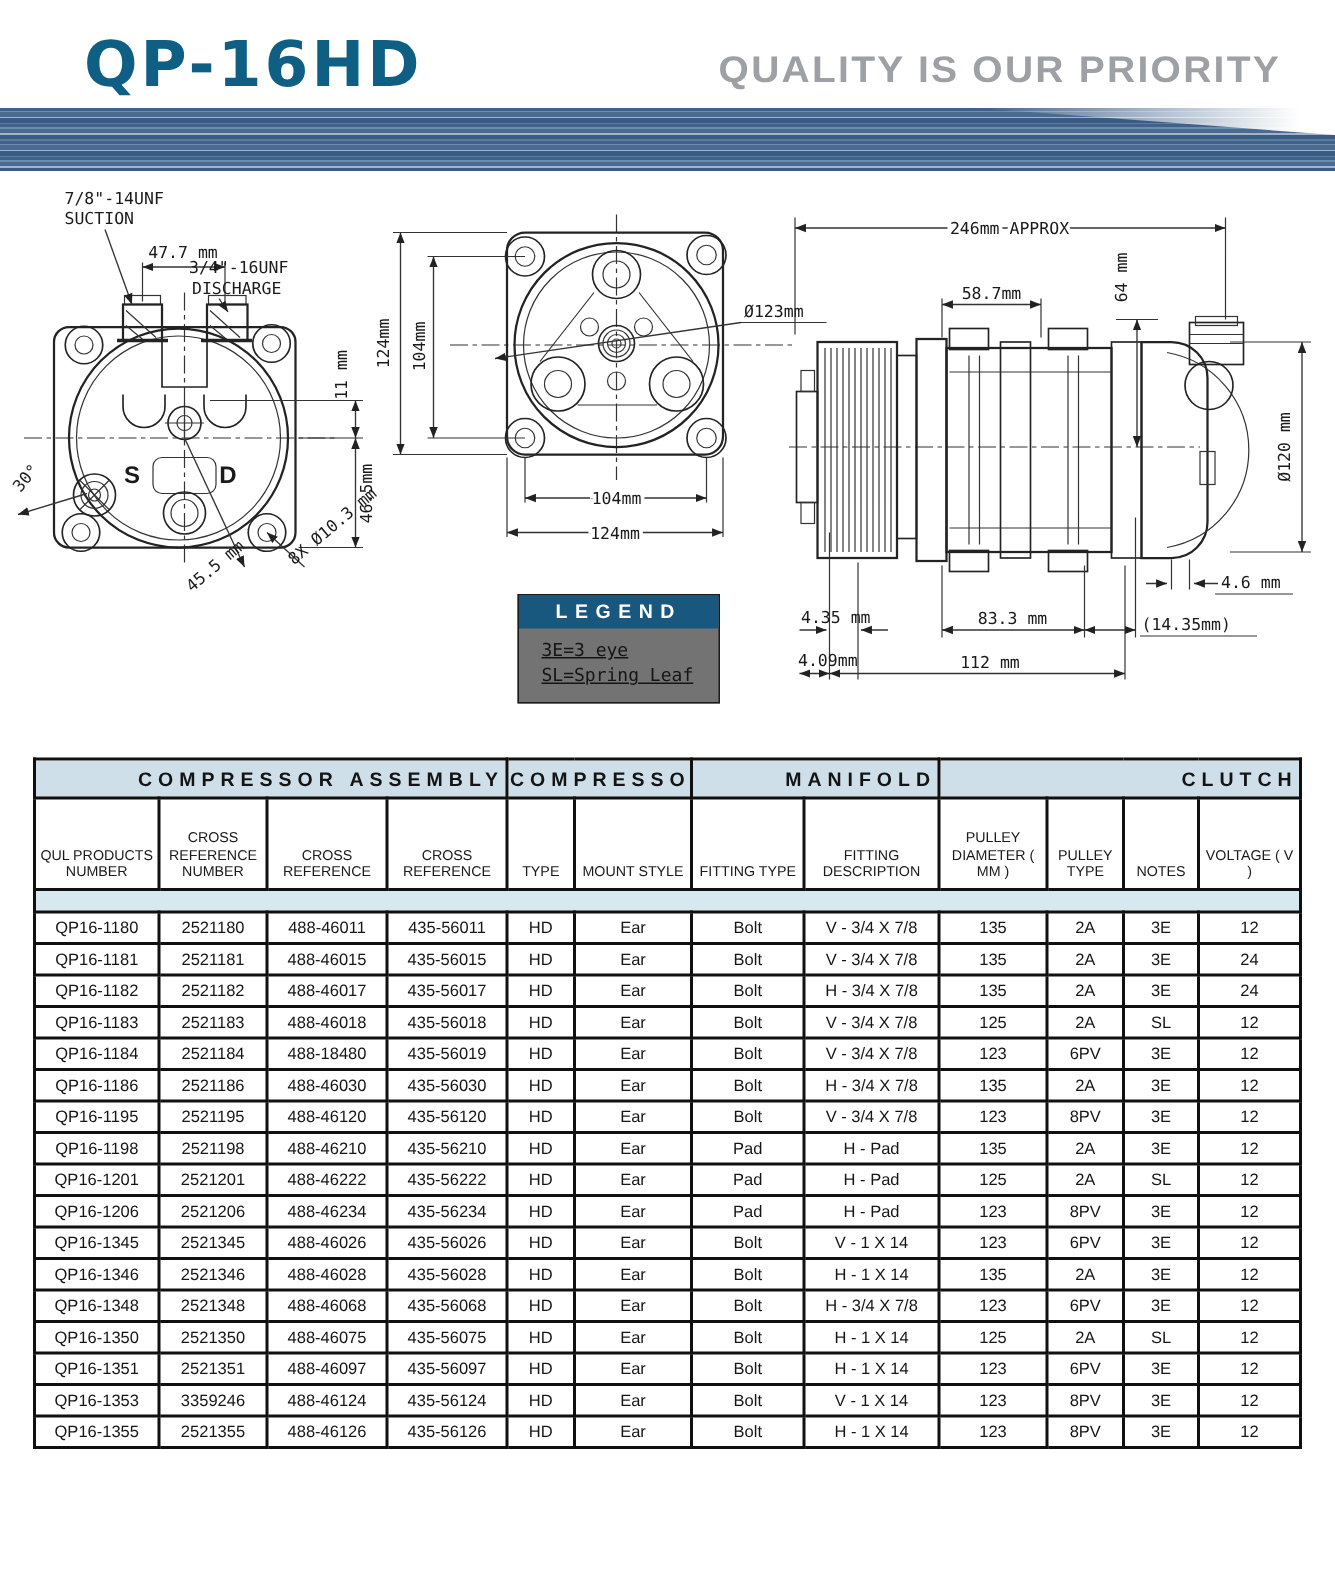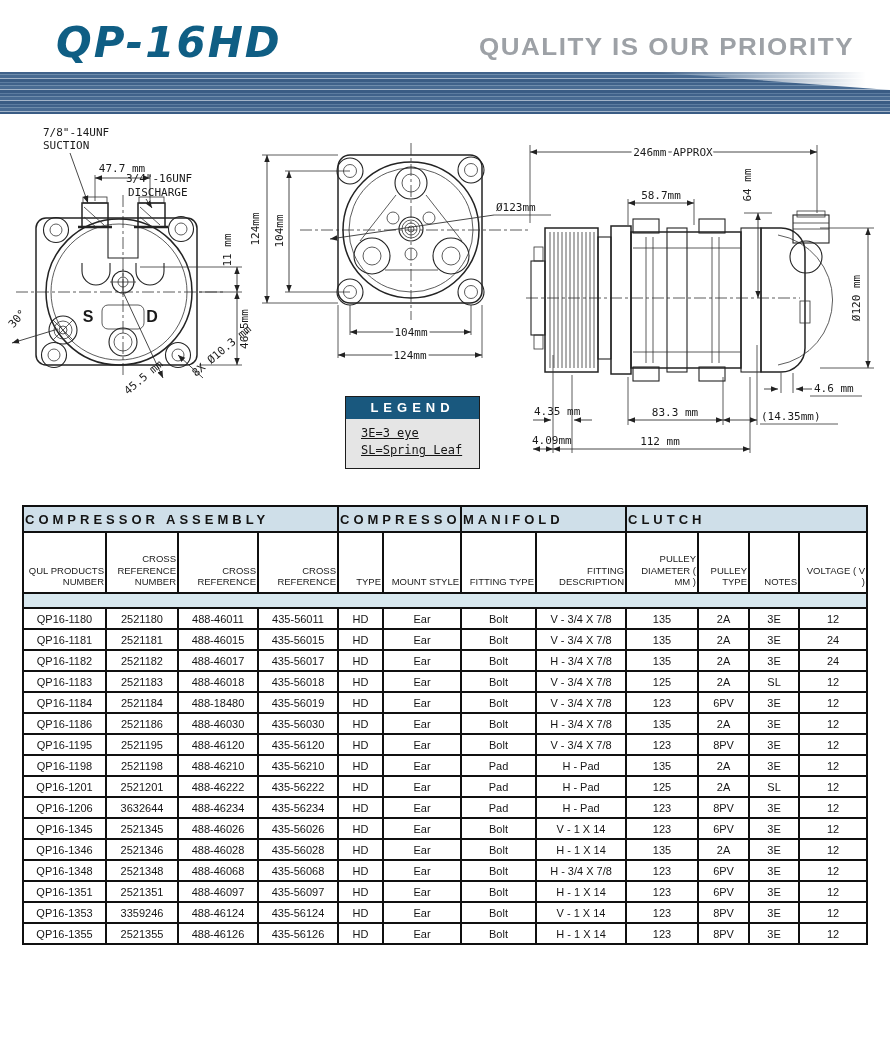--- a/index.html
+++ b/index.html
@@ -1,21 +1,21 @@
 <!DOCTYPE html>
 <html><head>
 <meta charset="utf-8">
 <style>
   html,body{margin:0;padding:0;background:#fff;}
   .page{position:relative;width:890px;height:1052px;background:#fff;overflow:hidden;
         font-family:"Liberation Sans",sans-serif;color:#111;}
 
   
   .brand-title{position:absolute;left:56px;top:18px;font-family:"DejaVu Sans",sans-serif;
-    font-size:42px;font-weight:bold;font-style:italic;color:#0f5e84;letter-spacing:2px;}
+    font-size:42px;font-weight:bold;color:#0f5e84;letter-spacing:2px;}
   .tagline{position:absolute;right:36px;top:31px;font-family:"Liberation Sans",sans-serif;
     font-size:26px;font-weight:bold;color:#9da1a6;letter-spacing:1.5px;transform:scaleY(.95);}
   .band{position:absolute;left:0;top:72px;width:890px;height:42px;
     background:repeating-linear-gradient(180deg,
       #40628a 0,#40628a 2px,#6e8cab 2px,#6e8cab 3px,#496b92 3px,#496b92 6px,
       #a3b4c8 6px,#a3b4c8 7px,#3a5c84 7px,#3a5c84 10px,#5c7ca0 10px,#5c7ca0 11px);}
   .band::after{content:"";position:absolute;right:0;top:0;width:240px;height:18px;
     background:linear-gradient(to left,#fff 10%,rgba(255,255,255,0));
     clip-path:polygon(100% 0,0 0,100% 100%);}
 
@@ -24,33 +24,33 @@
   svg text{font-family:"DejaVu Sans Mono","Liberation Mono",monospace;font-size:11px;fill:#1a1a1a;}
   svg .big{font-family:"Liberation Sans",sans-serif;font-size:16px;font-weight:bold;}
   .out{stroke:#232323;stroke-width:1.5;fill:none;}
   .out2{stroke:#232323;stroke-width:1.1;fill:none;}
   .thin{stroke:#333;stroke-width:.8;fill:none;}
   .dim{stroke:#333;stroke-width:.9;fill:none;}
   .cl{stroke:#333;stroke-width:.8;fill:none;stroke-dasharray:12 3 3 3;}
   .halo{paint-order:stroke;stroke:#fff;stroke-width:5px;}
 
   
-  .legend-box{position:absolute;left:345px;top:396px;width:133px;border:1.5px solid #1c1c1c;background:#e5e5e5;z-index:5;}
+  .legend-box{position:absolute;left:345px;top:396px;width:133px;border:1.5px solid #1c1c1c;background:#737373;z-index:5;}
   .legend-title{background:#19587e;color:#fff;text-align:center;font-weight:bold;
     letter-spacing:5px;font-size:13px;padding:3px 0 4px;}
   .legend-body{padding:6px 6px 8px 15px;font-family:"DejaVu Sans Mono",monospace;font-size:12px;line-height:1.45;color:#151515;text-decoration:underline;}
 
   
   .spec-table{position:absolute;left:22px;top:505px;width:846px;border-collapse:collapse;
     table-layout:fixed;background:#fff;border:2px solid #101010;}
   .spec-table th,.spec-table td{border:2px solid #101010;overflow:hidden;}
   .spec-table th.gh{background:#cfdfe9;font-size:13px;font-weight:bold;letter-spacing:4px;
-    height:22px;text-align:left;color:#141414;}
+    height:22px;text-align:right;color:#141414;}
   .spec-table th.ch{background:#fff;font-size:9.5px;font-weight:normal;line-height:1.18;
-    height:52px;vertical-align:bottom;text-align:right;padding:2px 1px 5px;color:#1a1a1a;}
+    height:52px;vertical-align:bottom;text-align:center;padding:2px 1px 5px;color:#1a1a1a;}
   .spec-table tr.spacer-row td{background:#d8e8ef;height:11px;border-left:2px solid #101010;border-right:2px solid #101010;}
   .spec-table tbody td{font-size:11px;text-align:center;height:17px;padding:1px 0;color:#151515;}
 </style>
 </head>
 <body>
 
 <div class="page">
 
   <div class="brand-title">QP-16HD</div>
   <div class="tagline">QUALITY IS OUR PRIORITY</div>
@@ -418,21 +418,21 @@
           <td>Ear</td>
           <td>Pad</td>
           <td>H - Pad</td>
           <td>125</td>
           <td>2A</td>
           <td>SL</td>
           <td>12</td>
         </tr>
         <tr>
           <td>QP16-1206</td>
-          <td>3632644</td>
+          <td>2521206</td>
           <td>488-46234</td>
           <td>435-56234</td>
           <td>HD</td>
           <td>Ear</td>
           <td>Pad</td>
           <td>H - Pad</td>
           <td>123</td>
           <td>8PV</td>
           <td>3E</td>
           <td>12</td>
@@ -473,20 +473,34 @@
           <td>HD</td>
           <td>Ear</td>
           <td>Bolt</td>
           <td>H - 3/4 X 7/8</td>
           <td>123</td>
           <td>6PV</td>
           <td>3E</td>
           <td>12</td>
         </tr>
         <tr>
+          <td>QP16-1350</td>
+          <td>2521350</td>
+          <td>488-46075</td>
+          <td>435-56075</td>
+          <td>HD</td>
+          <td>Ear</td>
+          <td>Bolt</td>
+          <td>H - 1 X 14</td>
+          <td>125</td>
+          <td>2A</td>
+          <td>SL</td>
+          <td>12</td>
+        </tr>
+        <tr>
           <td>QP16-1351</td>
           <td>2521351</td>
           <td>488-46097</td>
           <td>435-56097</td>
           <td>HD</td>
           <td>Ear</td>
           <td>Bolt</td>
           <td>H - 1 X 14</td>
           <td>123</td>
           <td>6PV</td>

